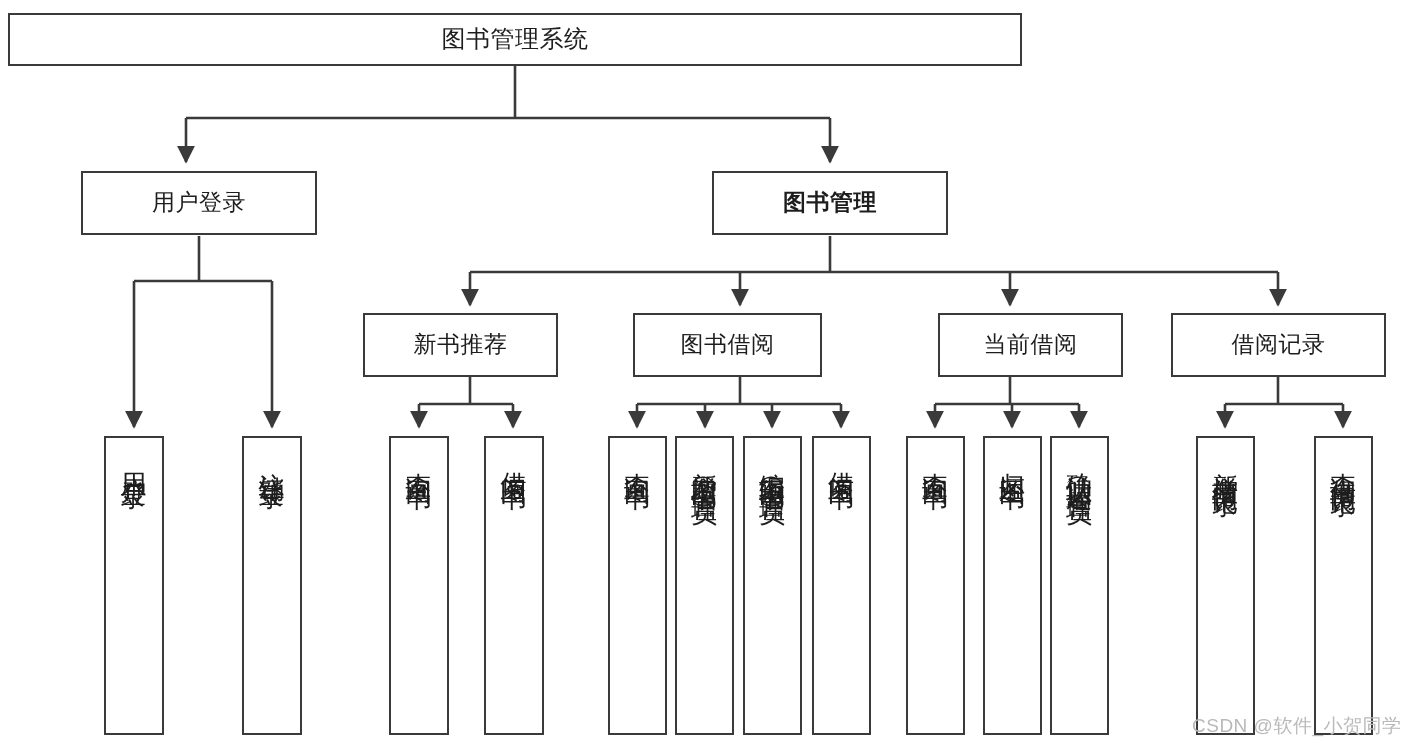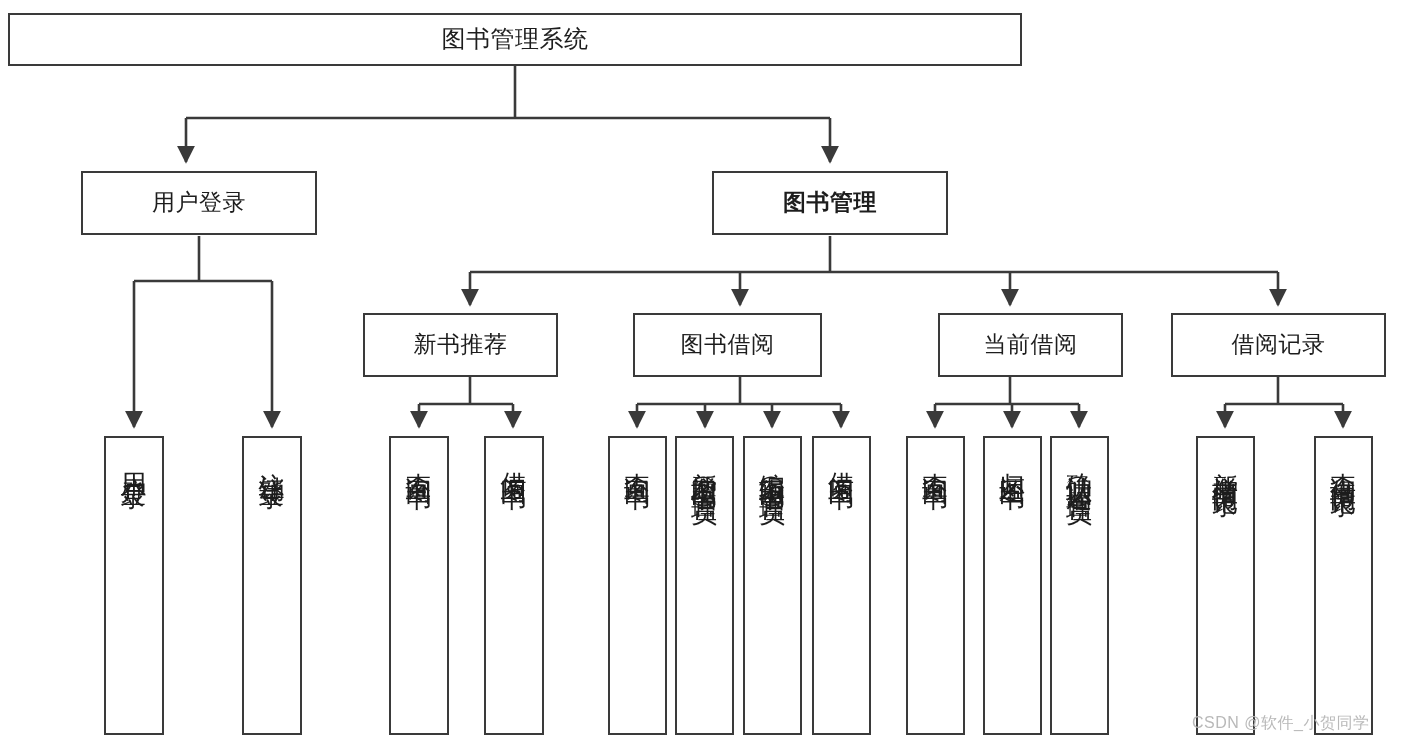--- a/index.html
+++ b/index.html
@@ -38,21 +38,21 @@
   .v-node .lbl{
     writing-mode:vertical-rl;
     text-orientation:upright;
     font-size:26px;
     line-height:1;
     letter-spacing:4px;
     white-space:nowrap;
   }
   .watermark{
     position:absolute;
-    font-size:16px;
+    font-size:19px;
     color:#b9b9b9;
     white-space:nowrap;
     letter-spacing:0.5px;
     pointer-events:none;
   }
 </style>
 </head>
 <body>
 
 <div id="stage">

